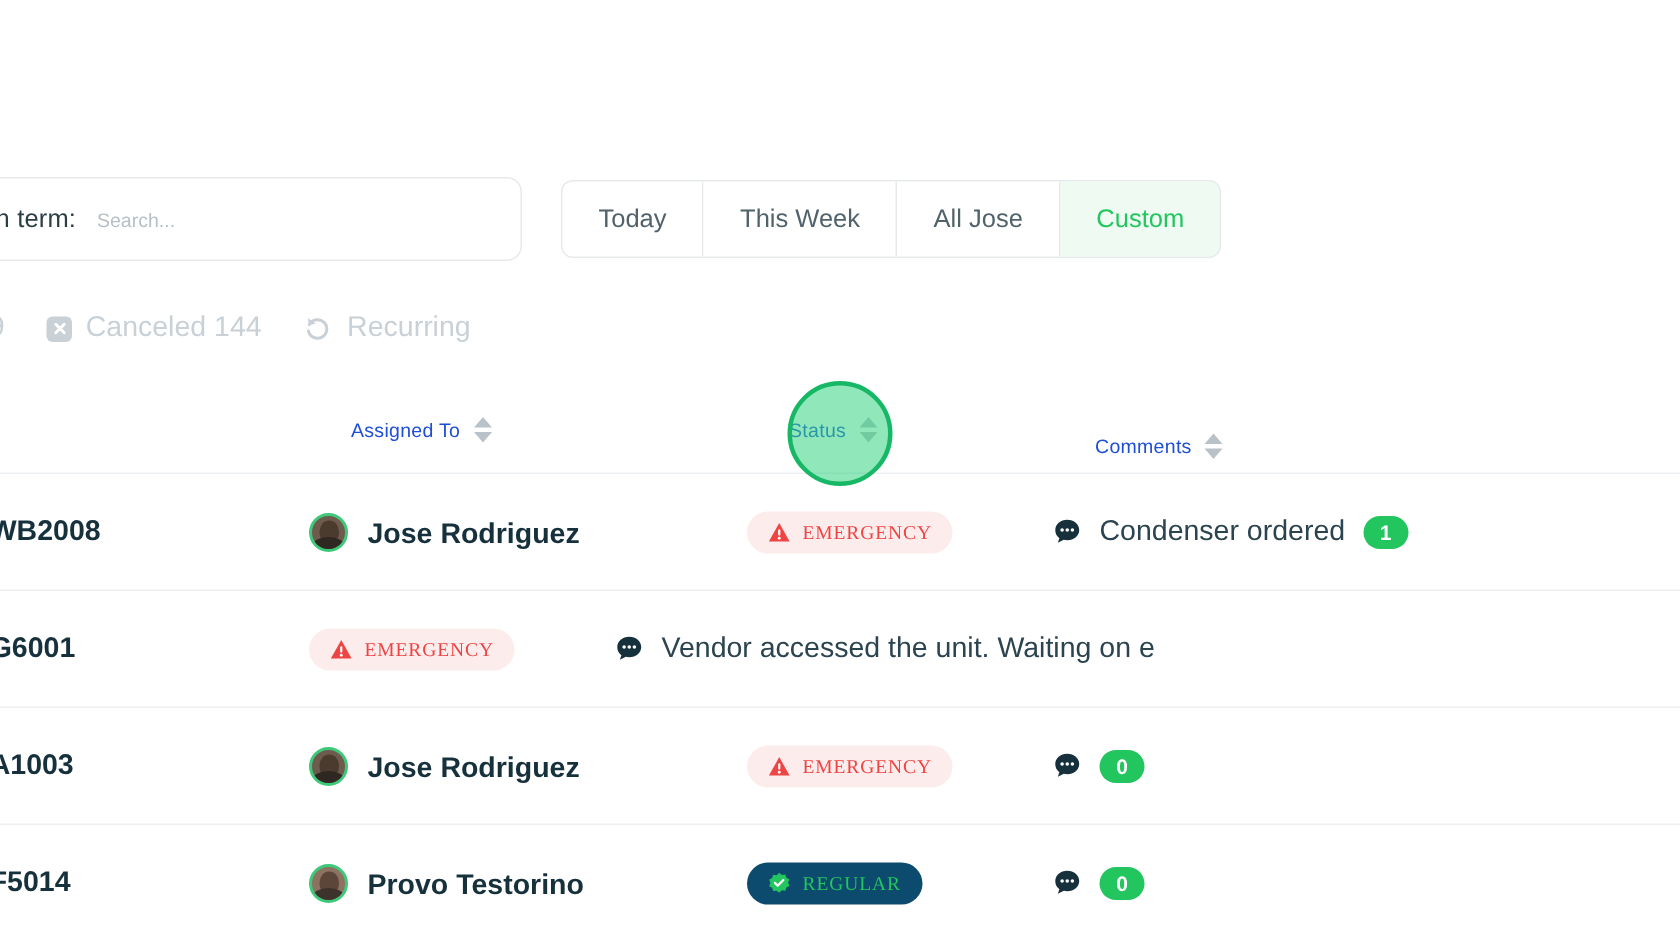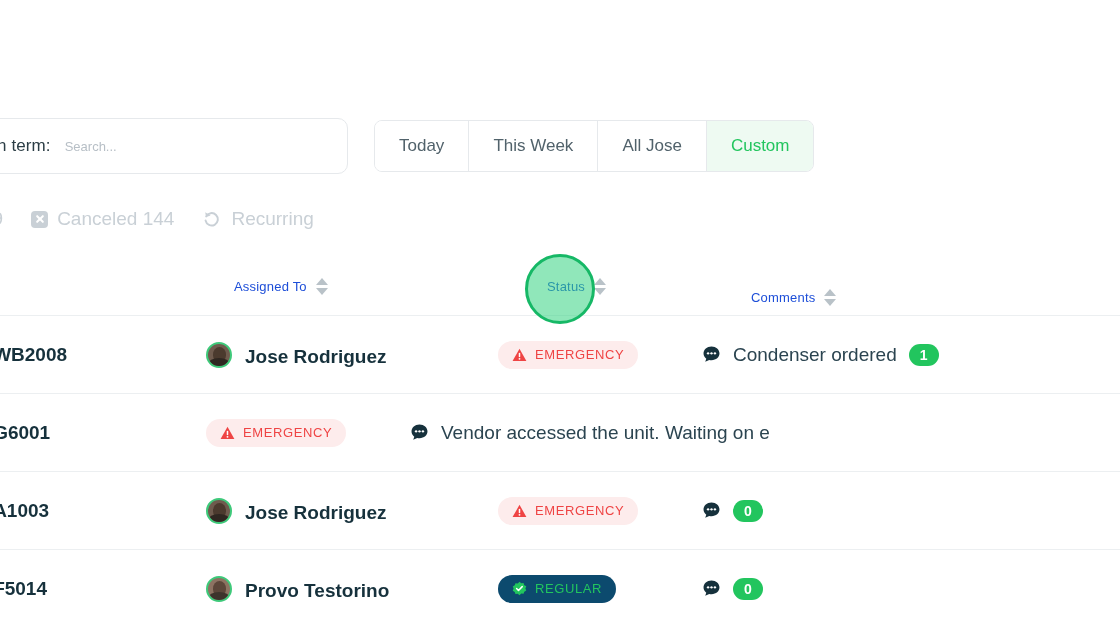--- a/index.html
+++ b/index.html
@@ -88,21 +88,21 @@
     border-bottom: 1px solid #eceff1;
     background: #fff;
   }
   .th {
     display: flex; align-items: center; gap: 9px;
     font-size: 13px; font-weight: normal; color: #1d4ed8;
     letter-spacing: .2px;
   }
   .col-id      { width: 234px; padding-left: 0; }
   .col-person  { width: 292px; }
-  .col-status  { width: 204px; margin-left: 21px; }
+  .col-status  { width: 204px; }
   .col-comment { flex: 1; margin-top: 21px; }
   .sorter { display: flex; flex-direction: column; gap: 3px; flex: none; }
   .tri-up, .tri-dn {
     width: 0; height: 0;
     border-left: 6px solid transparent;
     border-right: 6px solid transparent;
   }
   .tri-up { border-bottom: 7px solid #b9c2c8; }
   .tri-dn { border-top: 7px solid #b9c2c8; }
 
@@ -140,21 +140,21 @@
     border-radius:50% 50% 0 0;
     background:#2f2721;
   }
   .avatar.light { background:#8d7262; }
   .avatar.light .head { background:#5c463a; }
   .avatar.light .body { background:#3d332c; }
   .person-name {
     font-size: 19px; font-weight: bold; color: #16313c; white-space: nowrap;
   }
 
-  .cell-status { width: 204px; display: flex; align-items: center; }
+  .cell-status { width: 204px; display: flex; align-items: center; font-family: Liberation Serif, serif; }
   .badge {
     display: inline-flex; align-items: center; gap: 8px;
     height: 28px; padding: 0 14px; border-radius: 14px;
     font-size: 13px; letter-spacing: .6px;
   }
   .badge.emergency { background: #fdecec; color: #ef4444; }
   .badge.regular   { background: #0c4a6e; color: #22c55e; }
   .ico-warn { width: 15px; height: 14px; flex:none; }
   .ico-check { width: 15px; height: 15px; flex:none; }
 

